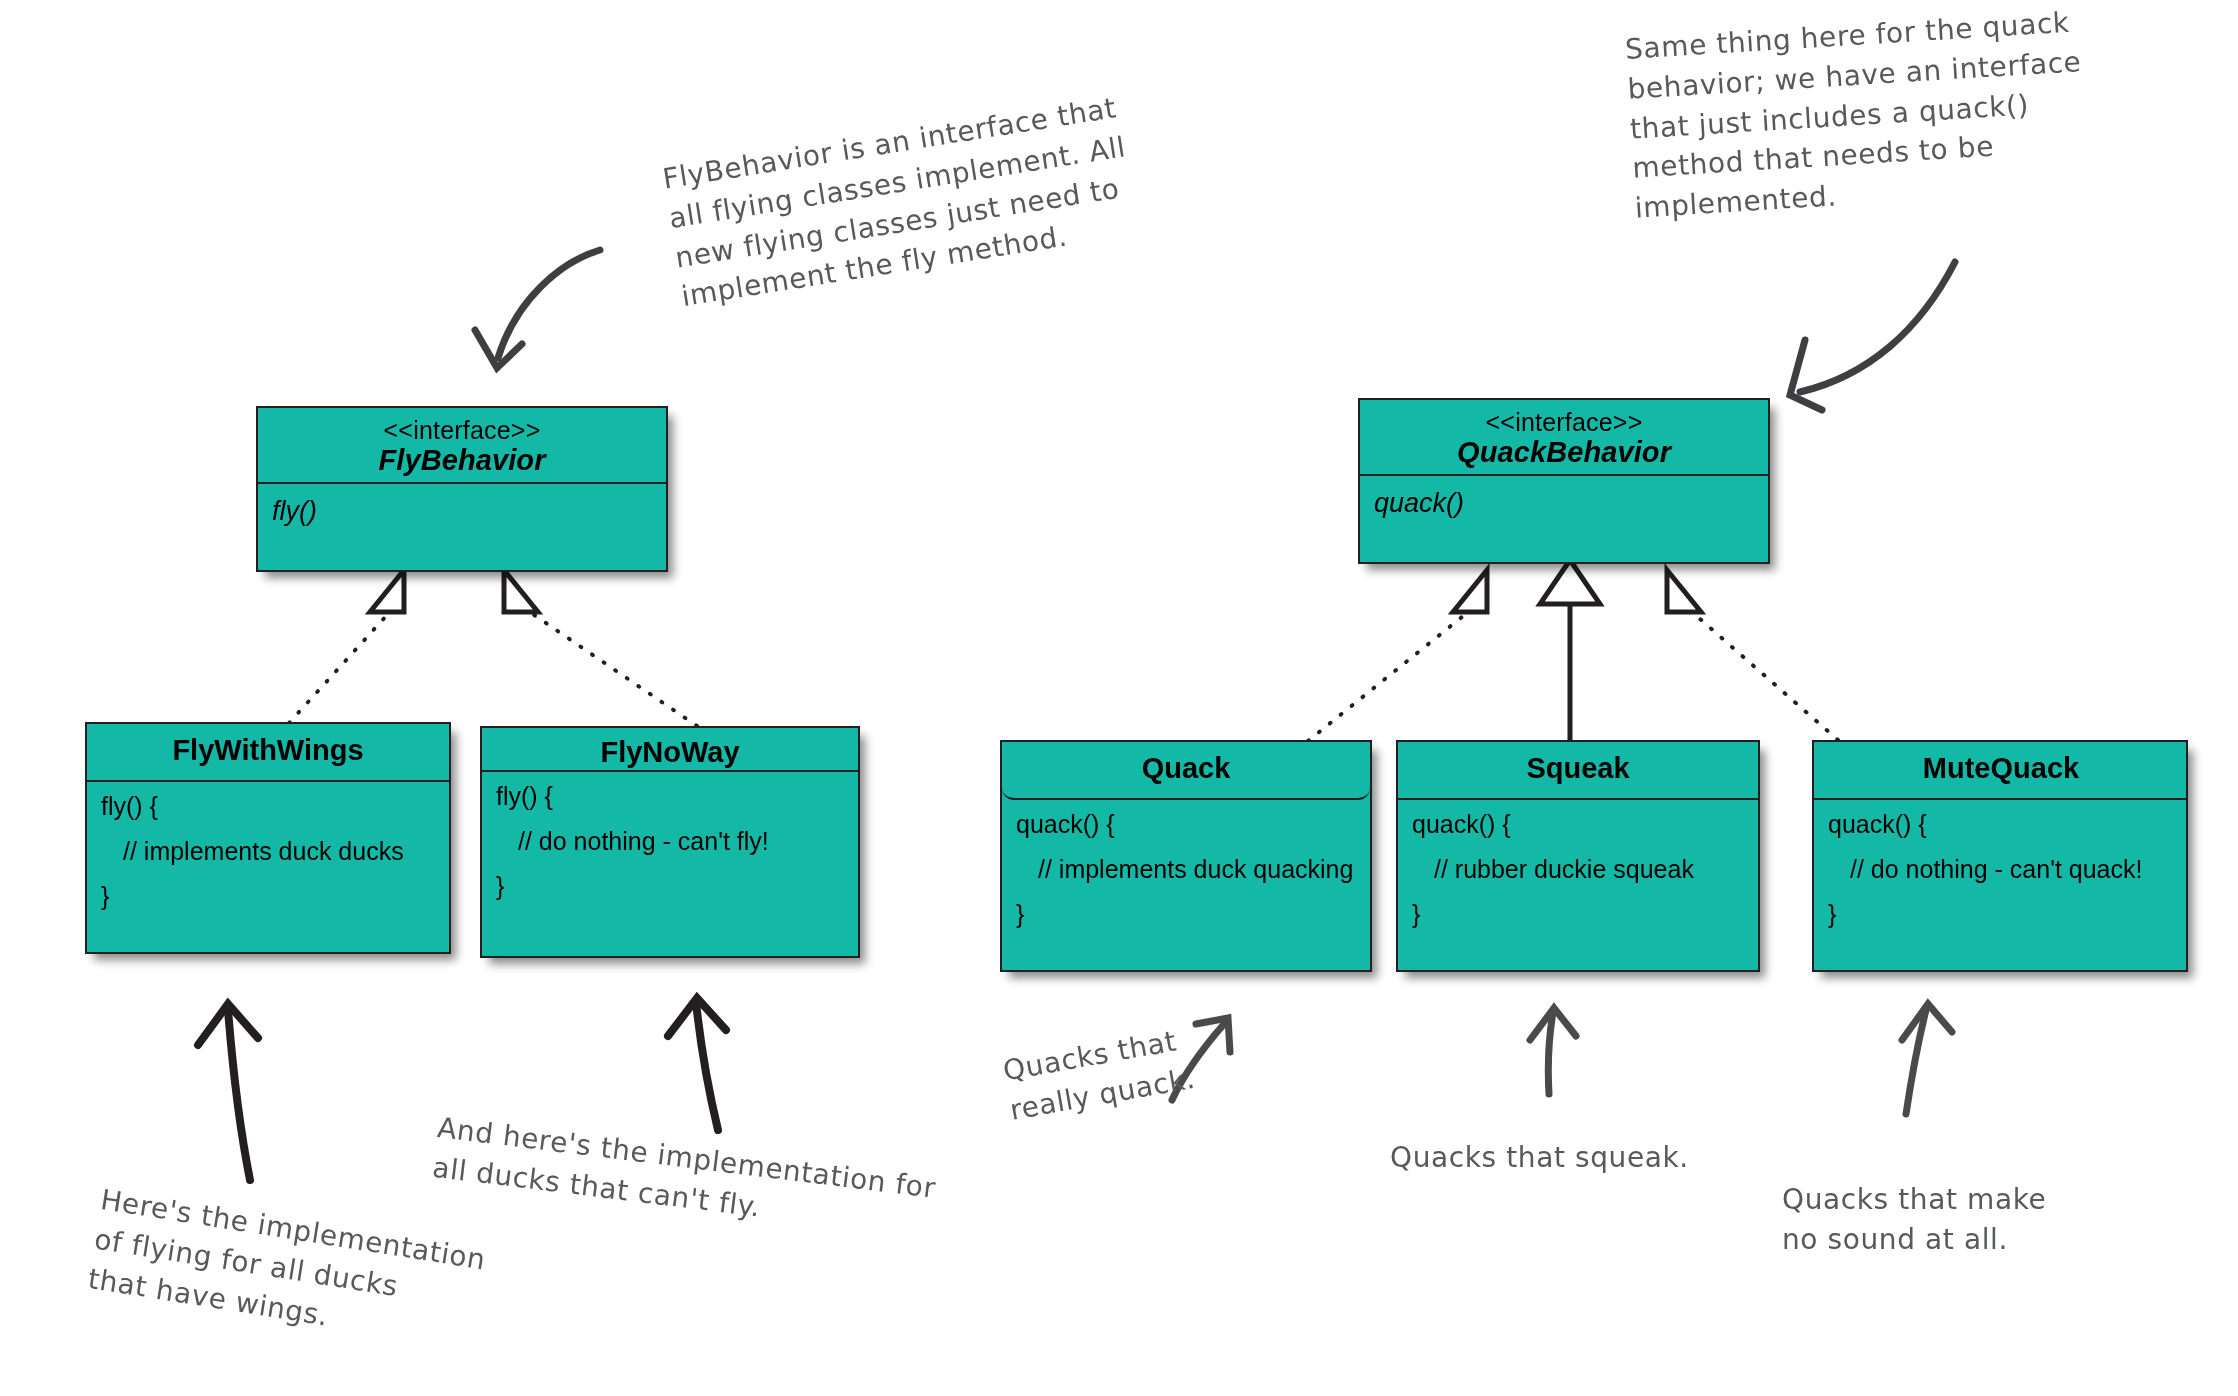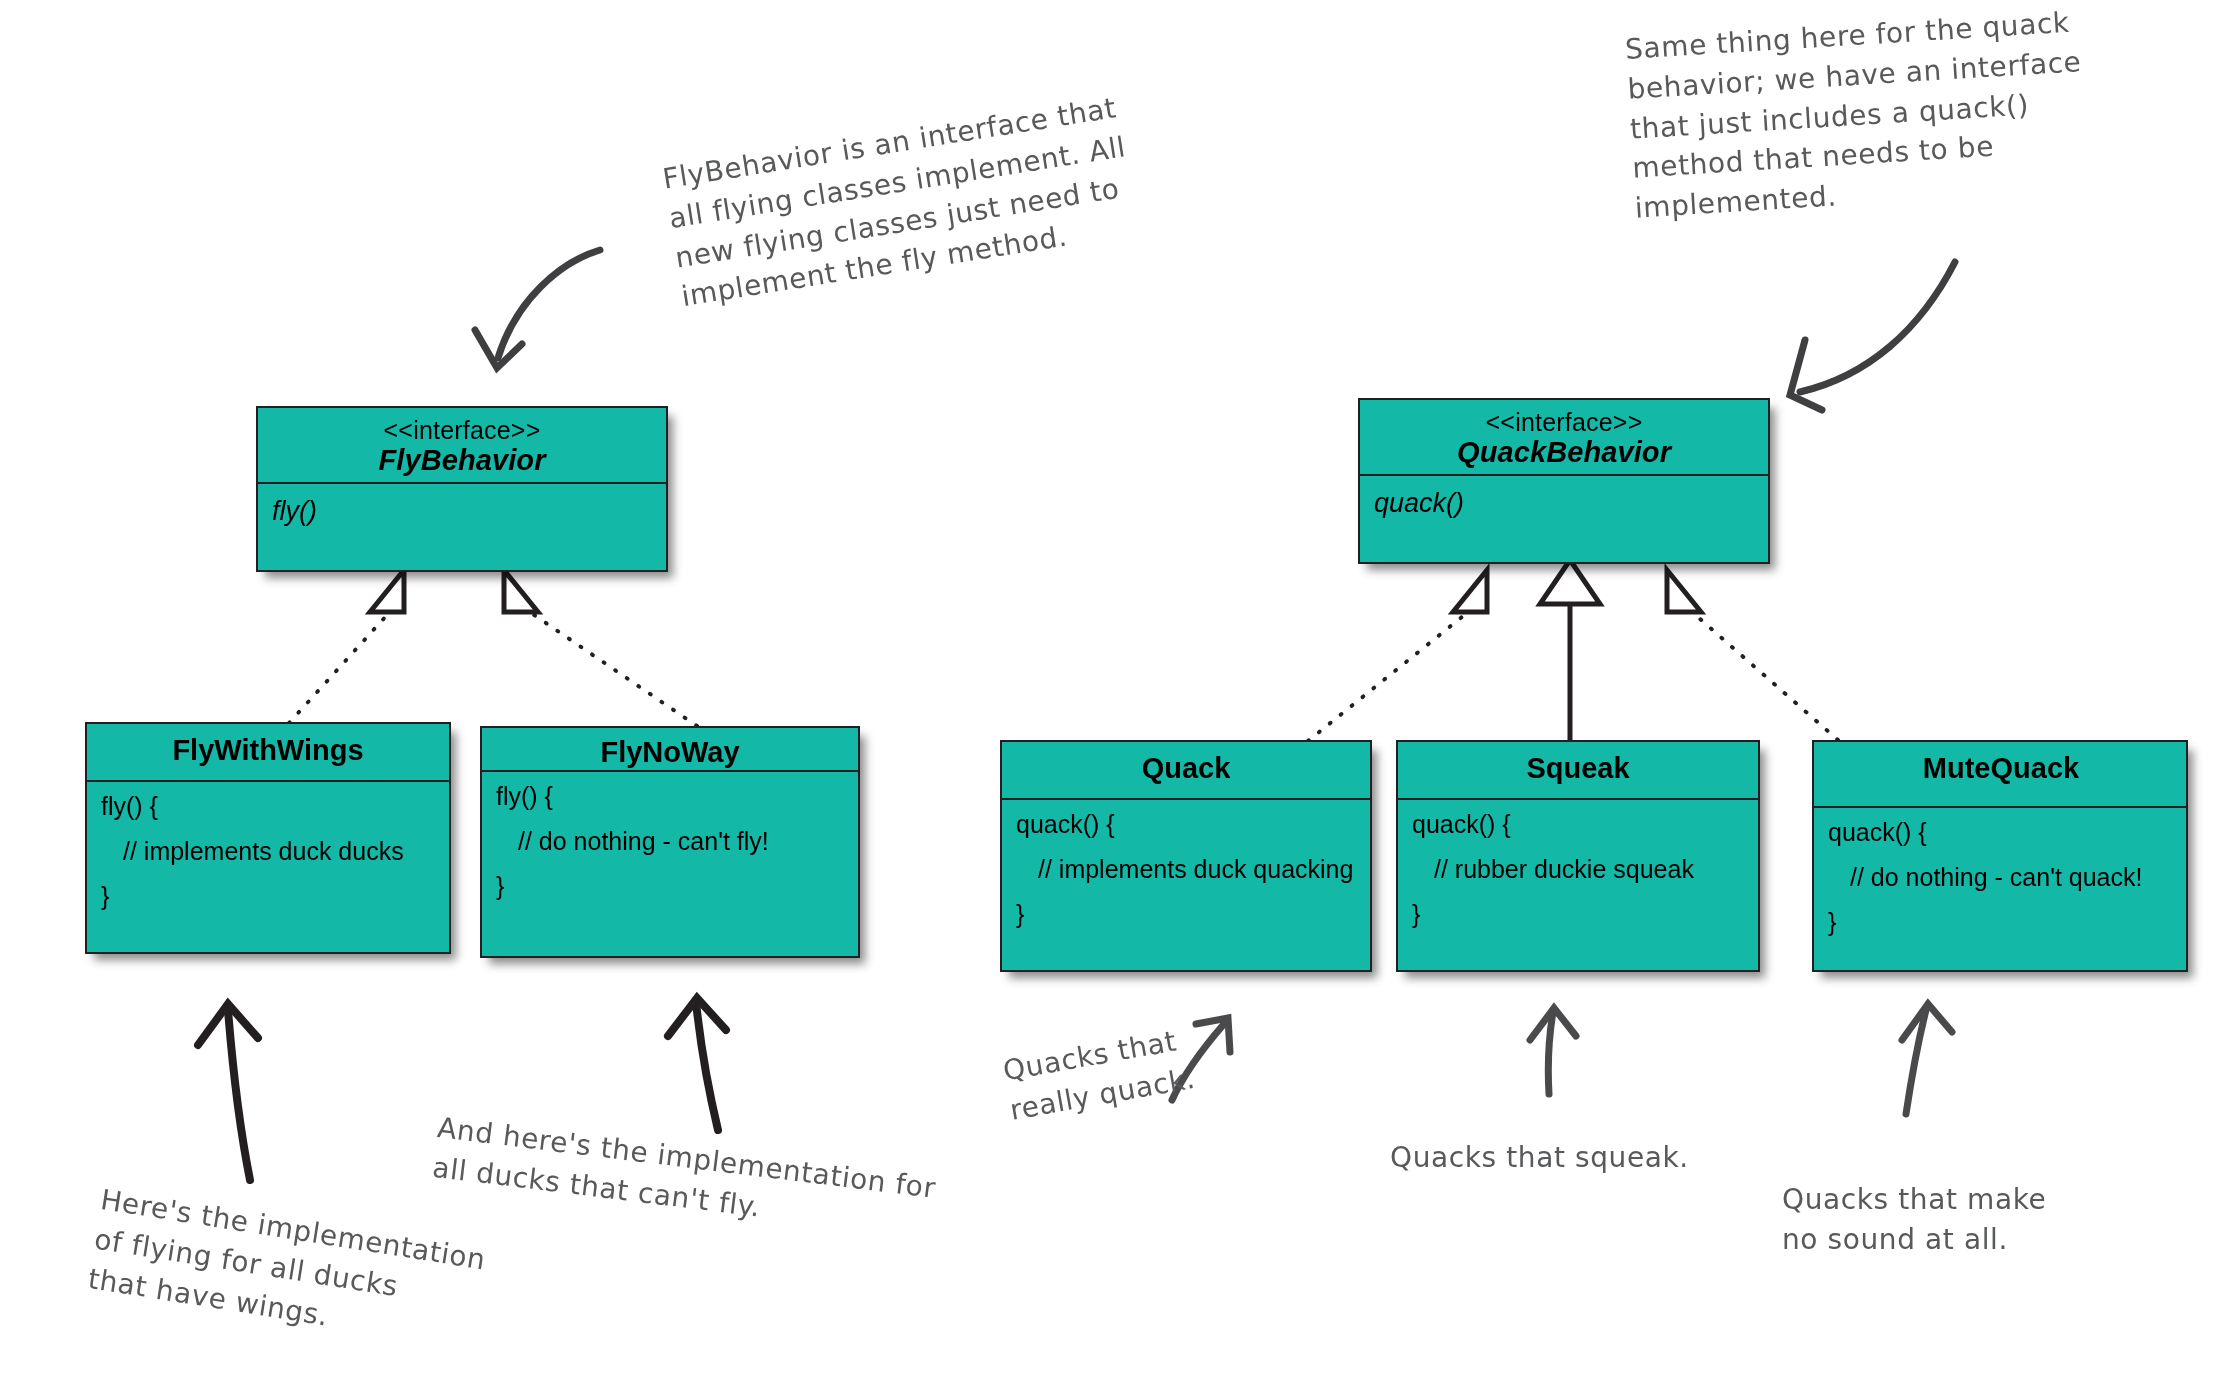--- a/index.html
+++ b/index.html
@@ -189,21 +189,21 @@
       <span class="class-name">FlyNoWay</span>
     </div>
     <div class="uml-body">
       <div class="code-line">fly() {</div>
       <div class="code-line indent">// do nothing - can't fly!</div>
       <div class="code-line">}</div>
     </div>
   </div>
 
   <div class="uml-box" style="left:1000px; top:740px; width:372px; height:232px;">
-    <div class="uml-header" style="height:58px; padding-top:10px;">
+    <div class="uml-header" style="height:58px; padding-top:10px;border-radius:12px;">
       <span class="class-name">Quack</span>
     </div>
     <div class="uml-body">
       <div class="code-line">quack() {</div>
       <div class="code-line indent">// implements duck quacking</div>
       <div class="code-line">}</div>
     </div>
   </div>
 
   <div class="uml-box" style="left:1396px; top:740px; width:364px; height:232px;">
@@ -211,21 +211,21 @@
       <span class="class-name">Squeak</span>
     </div>
     <div class="uml-body">
       <div class="code-line">quack() {</div>
       <div class="code-line indent">// rubber duckie squeak</div>
       <div class="code-line">}</div>
     </div>
   </div>
 
   <div class="uml-box" style="left:1812px; top:740px; width:376px; height:232px;">
-    <div class="uml-header" style="height:66px; padding-top:10px;padding-left:8px;">
+    <div class="uml-header" style="height:58px; padding-top:10px;padding-left:8px;">
       <span class="class-name">MuteQuack</span>
     </div>
     <div class="uml-body">
       <div class="code-line">quack() {</div>
       <div class="code-line indent">// do nothing - can't quack!</div>
       <div class="code-line">}</div>
     </div>
   </div>
 
   <div class="hand" style="left:660px; top:160px; width:560px; transform:rotate(-9deg); font-size:28px;">FlyBehavior is an interface that

